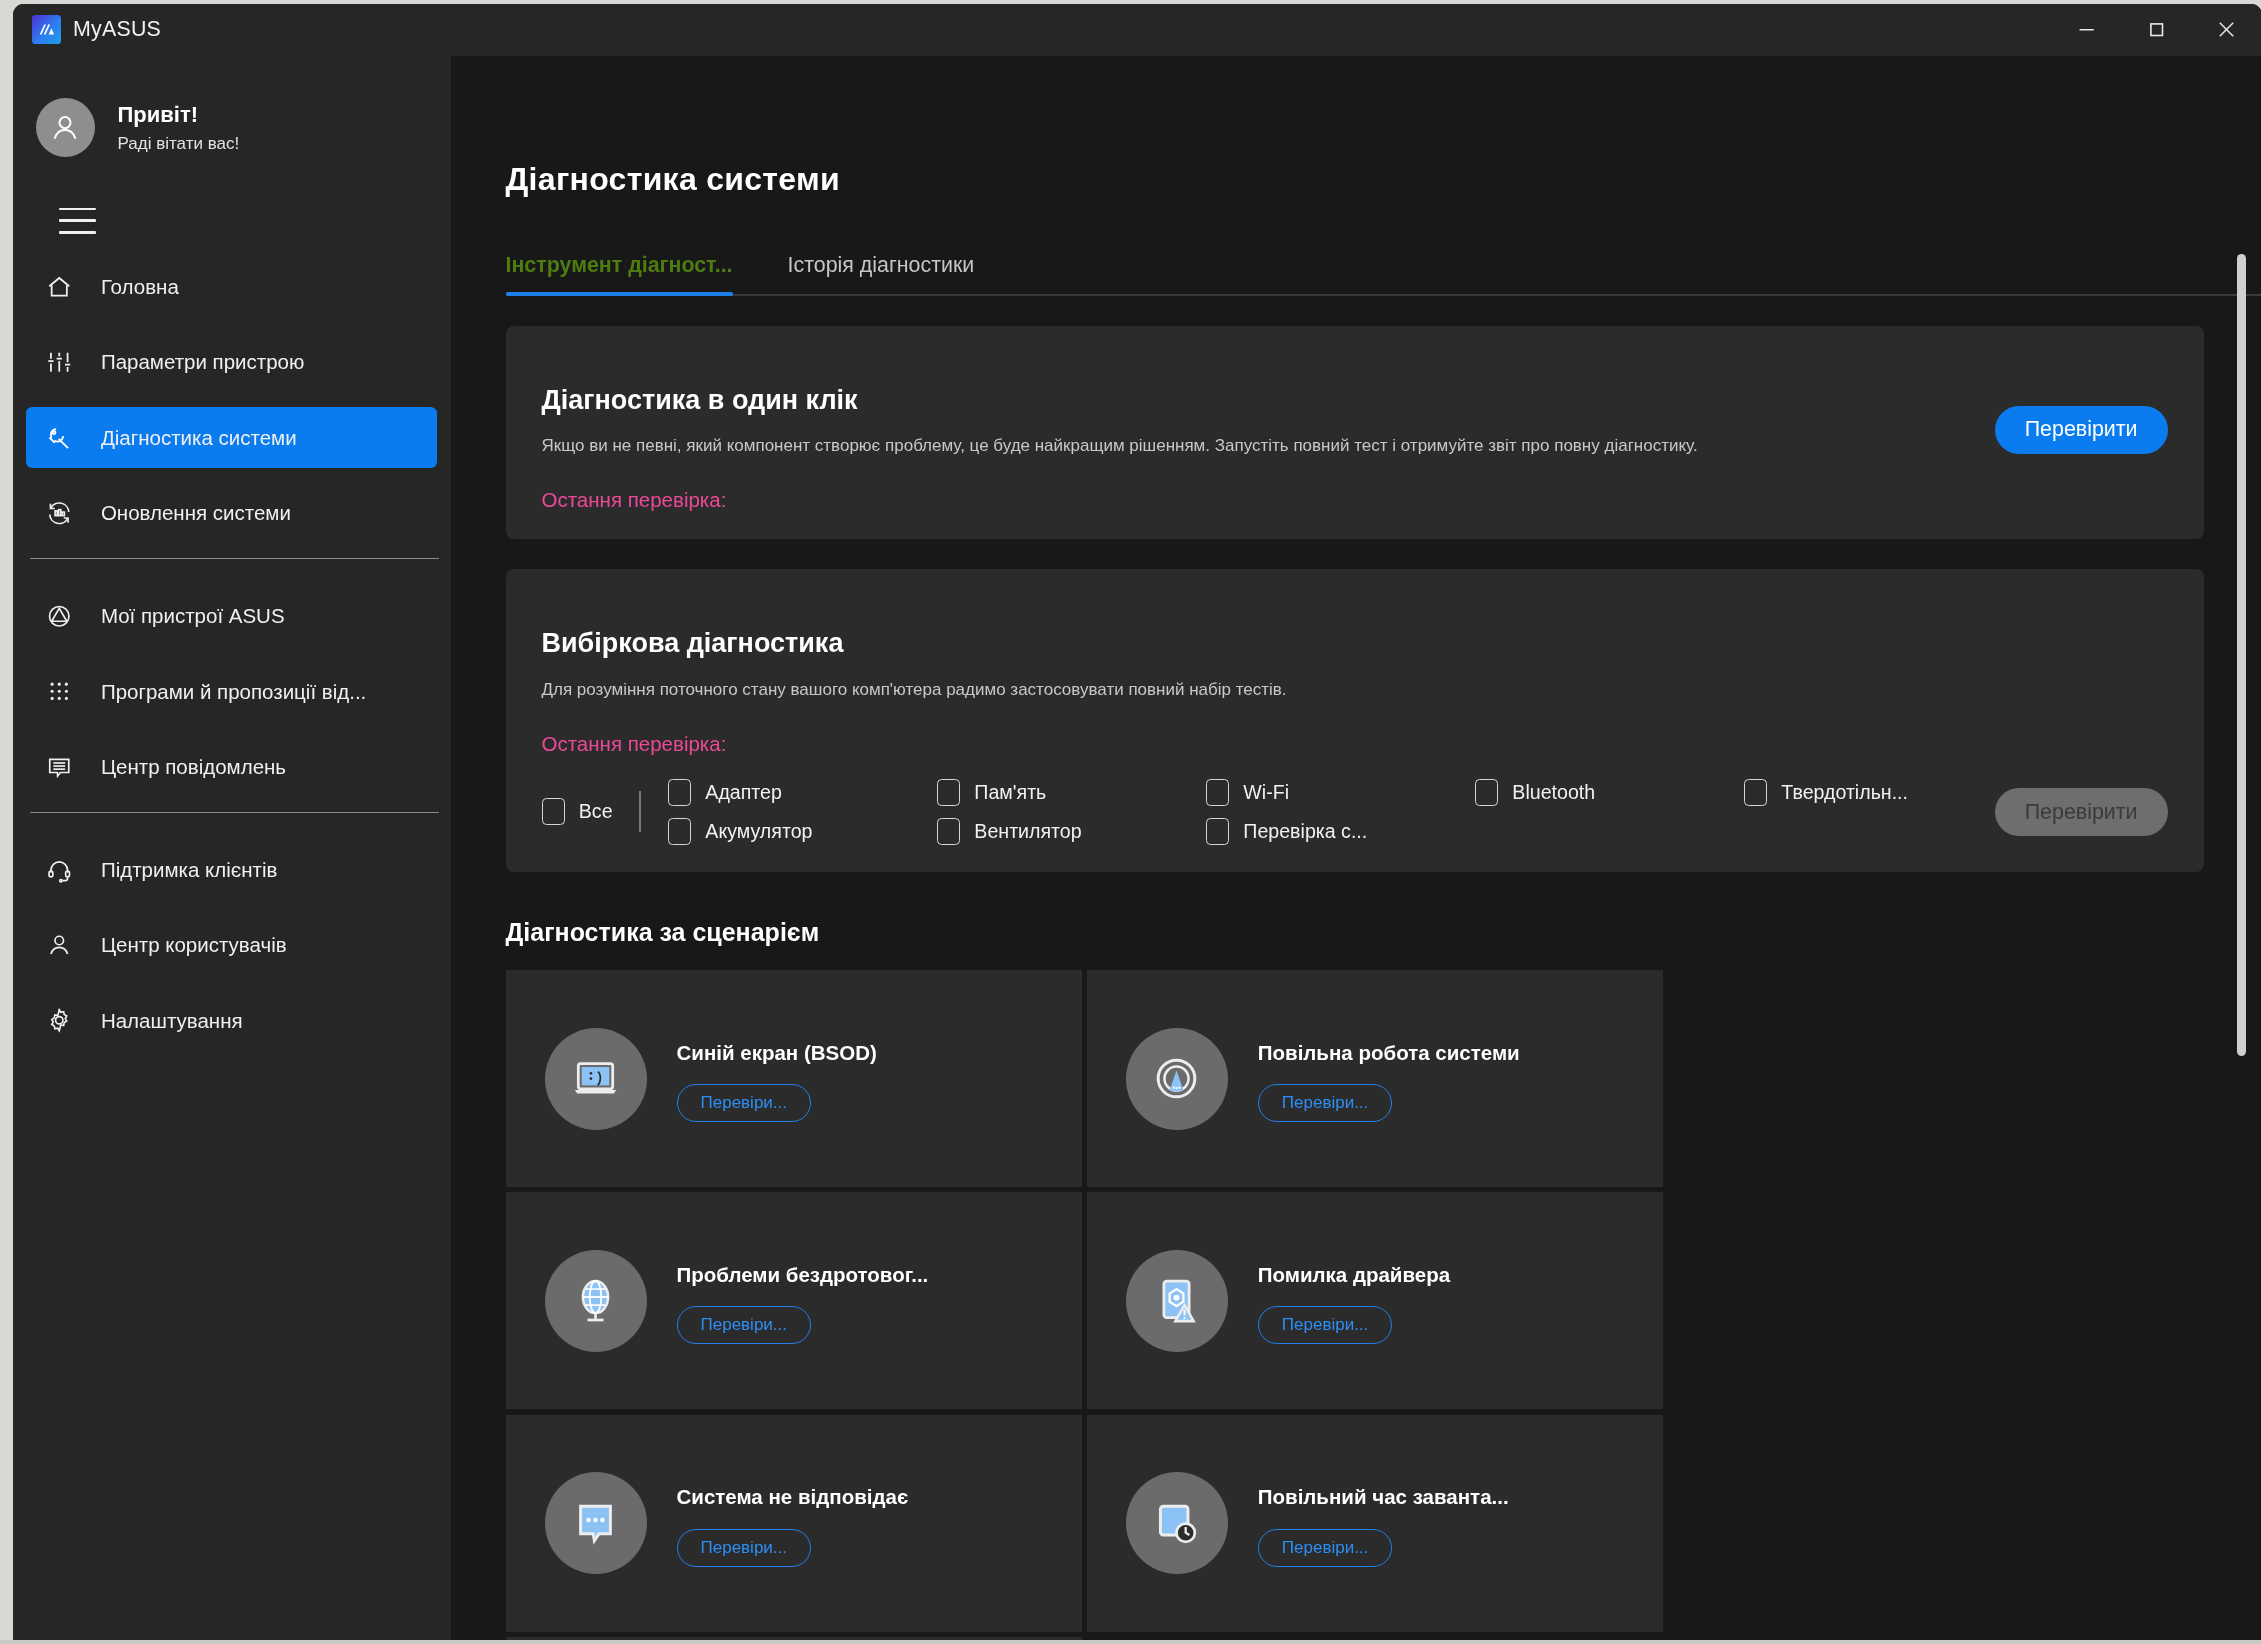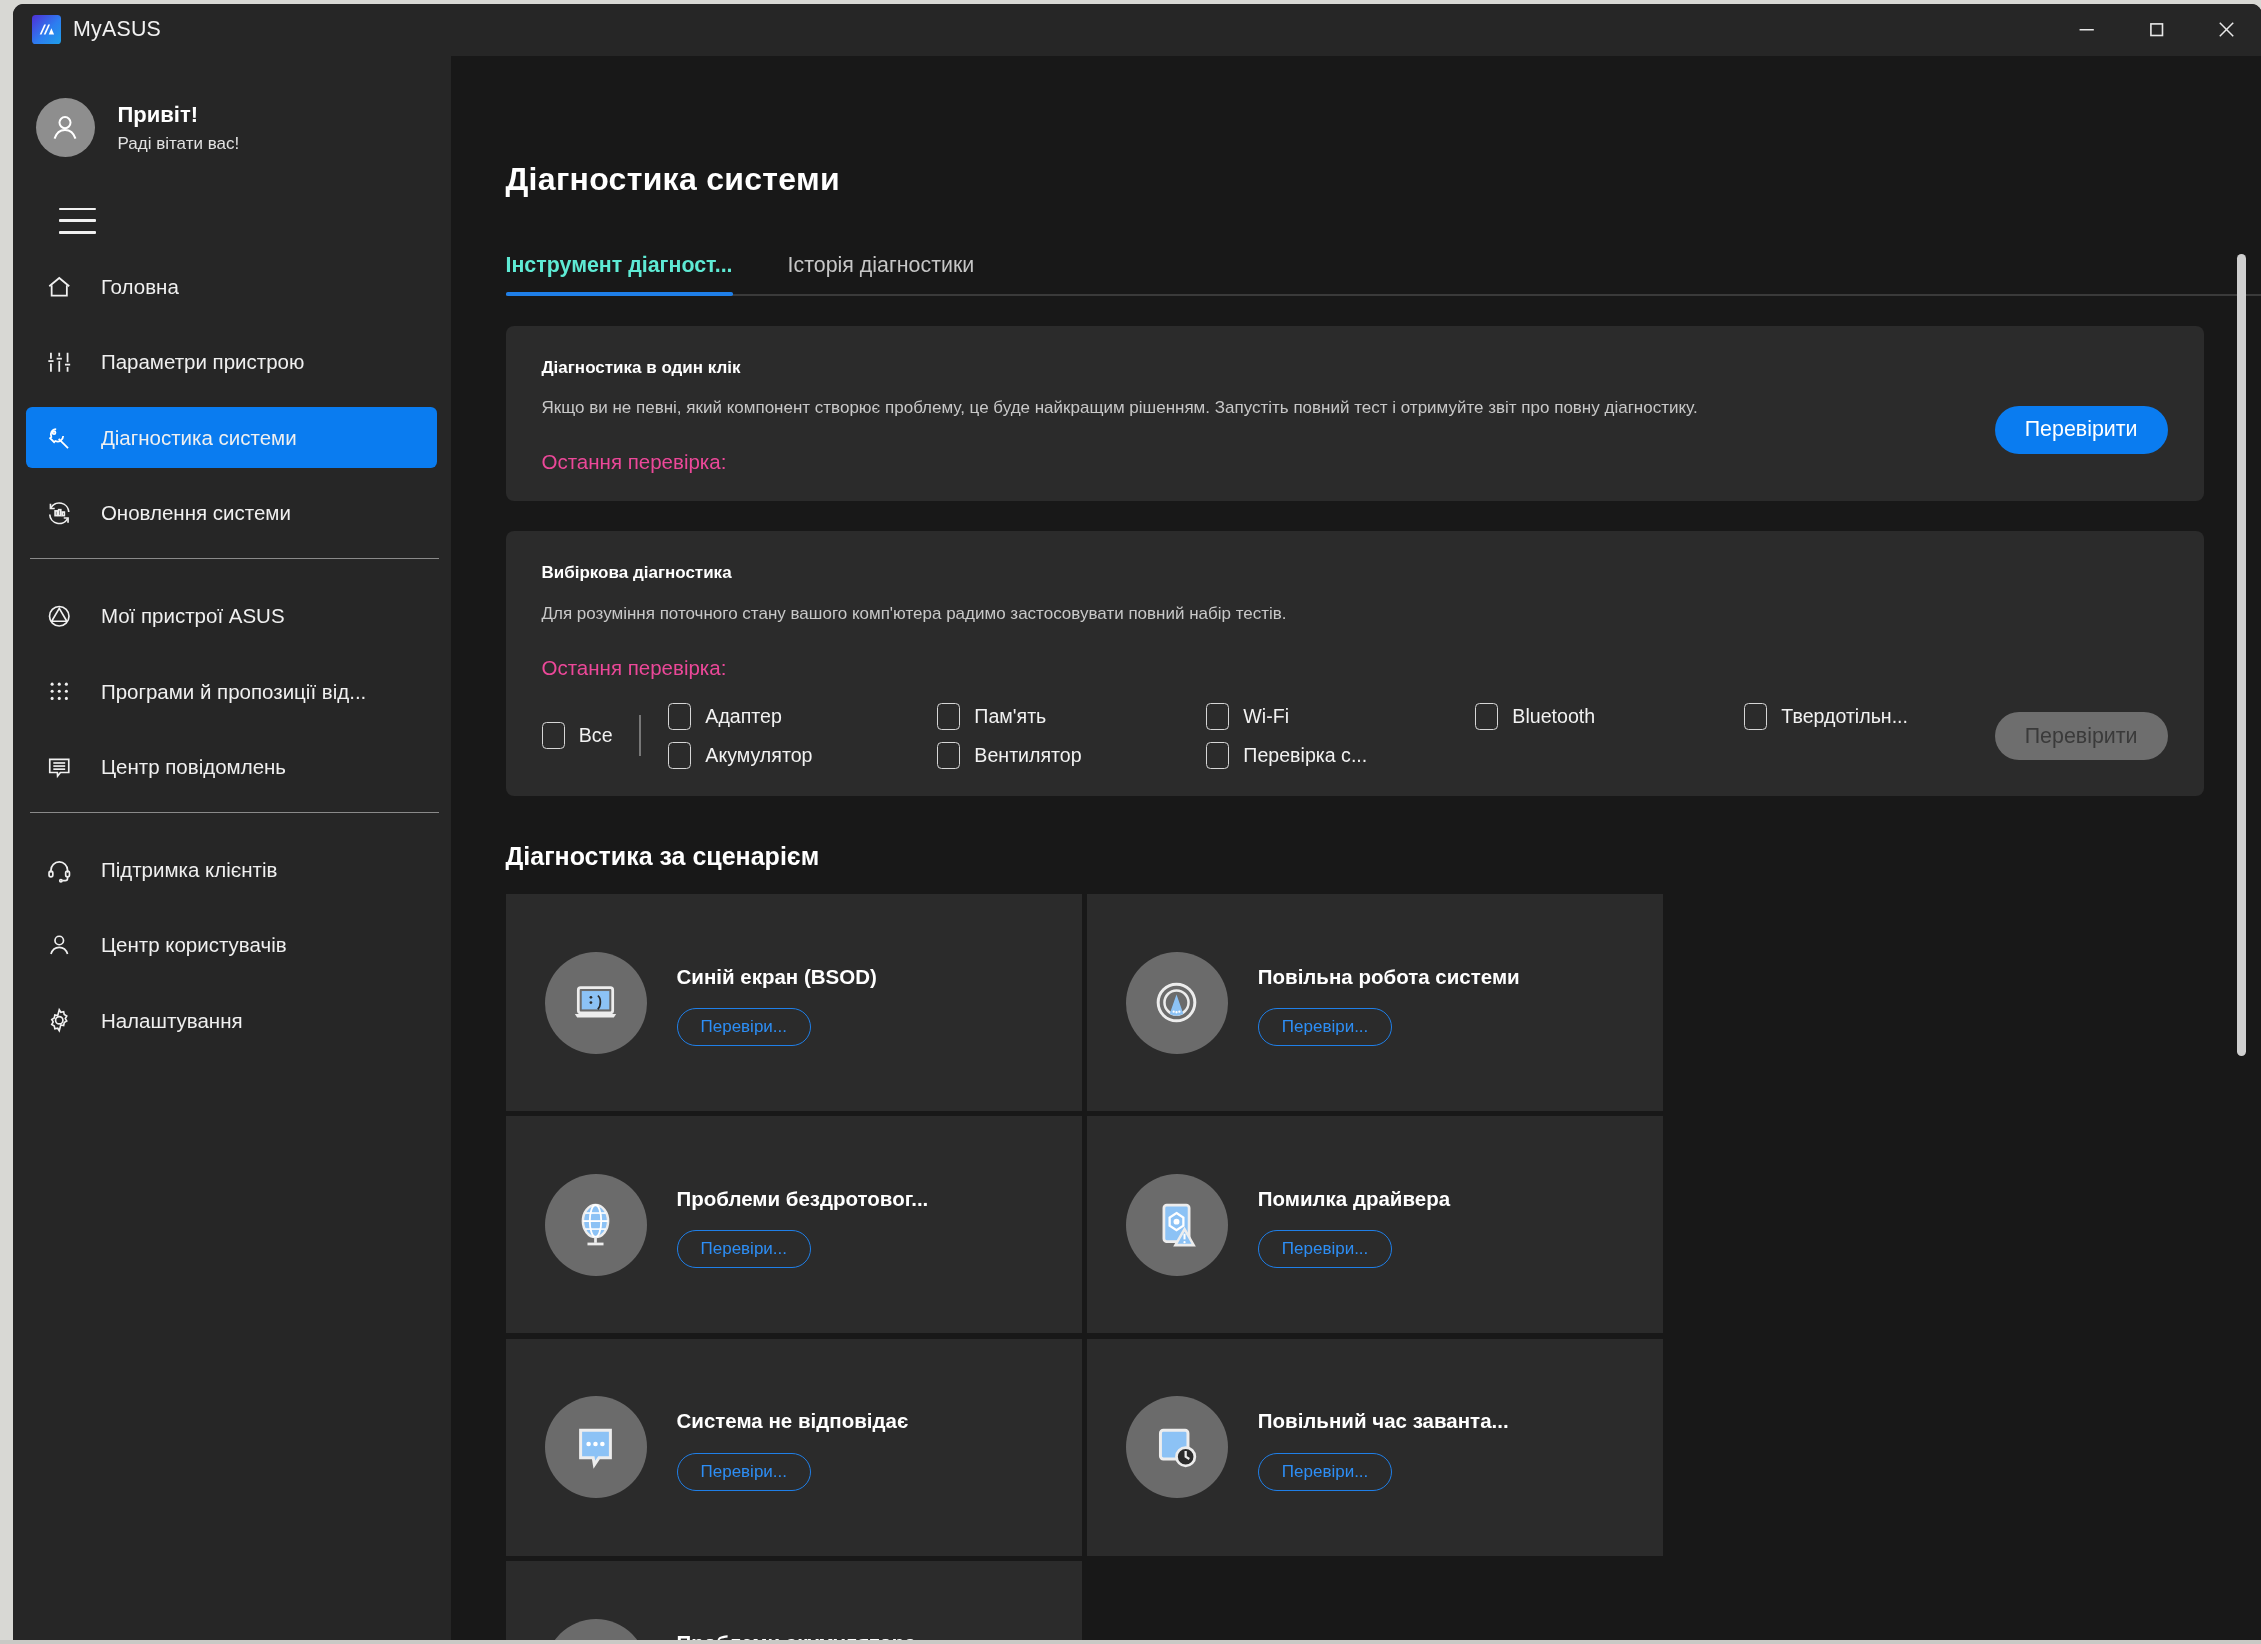--- a/index.html
+++ b/index.html
@@ -81,33 +81,33 @@
   }
   #main-scroll { padding: 105px 0 0 55px; height: 100%; }
   #page-title { color: #ffffff; font-size: 32px; font-weight: bold; letter-spacing: 0.3px; }
   
   #tabs { display: flex; gap: 0; margin-top: 55px; }
   .tab {
     font-size: 21.4px; padding: 0 0 18px 0;
     color: #c6c6c6; position: relative;
   }
   .tab + .tab { margin-left: 55px; }
-  .tab.active { color: #5eead4; font-weight: bold; }
+  .tab.active { color: #4d7c0f; font-weight: bold; }
   .tab.active .tab-underline {
     position: absolute; left: 0; right: 0; bottom: 0;
     height: 3.6px; background: #1f7fe8; border-radius: 1.8px;
   }
   #tab-rule { height: 1.8px; background: #3a3a3a; width: 1764px; margin-top: -1.8px; }
   
   .panel {
     background: #2b2b2b; border-radius: 8px;
     width: 1698px; margin-top: 30px; padding: 32px 36px 27px 36px;
     position: relative;
   }
-  .panel-title { color: #ffffff; font-size: 17px; font-weight: bold; }
+  .panel-title { color: #ffffff; font-size: 27px; font-weight: bold; margin-top: 27px; }
   .panel-desc { color: #c8c8c8; font-size: 17px; margin-top: 19.6px; line-height: 1.35; }
   .panel-last { color: #ec4899; font-size: 20.5px; margin-top: 30px; }
   .btn-primary {
     position: absolute; right: 36px;
     background: #0a7cf0; color: #ffffff;
     font-size: 21.4px; border: none; border-radius: 25px;
     padding: 11.6px 30px; cursor: pointer;
   }
   .btn-disabled {
     position: absolute; right: 36px;

